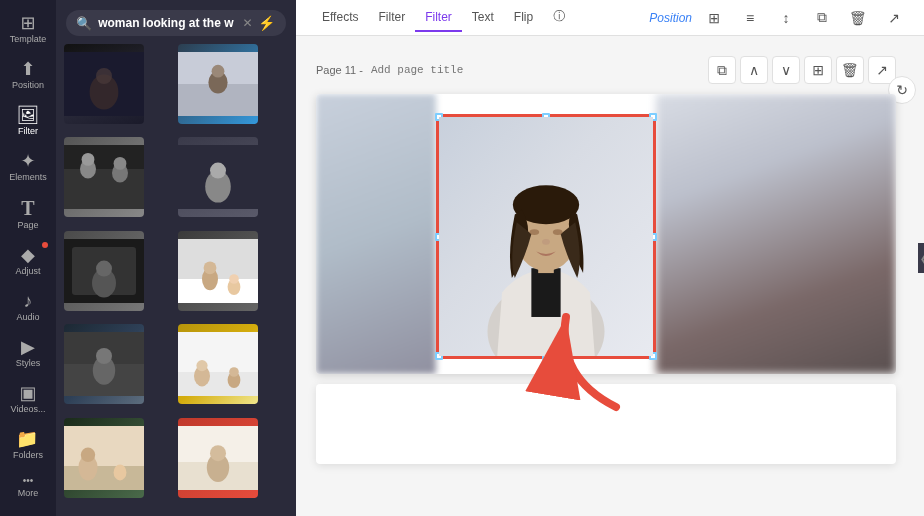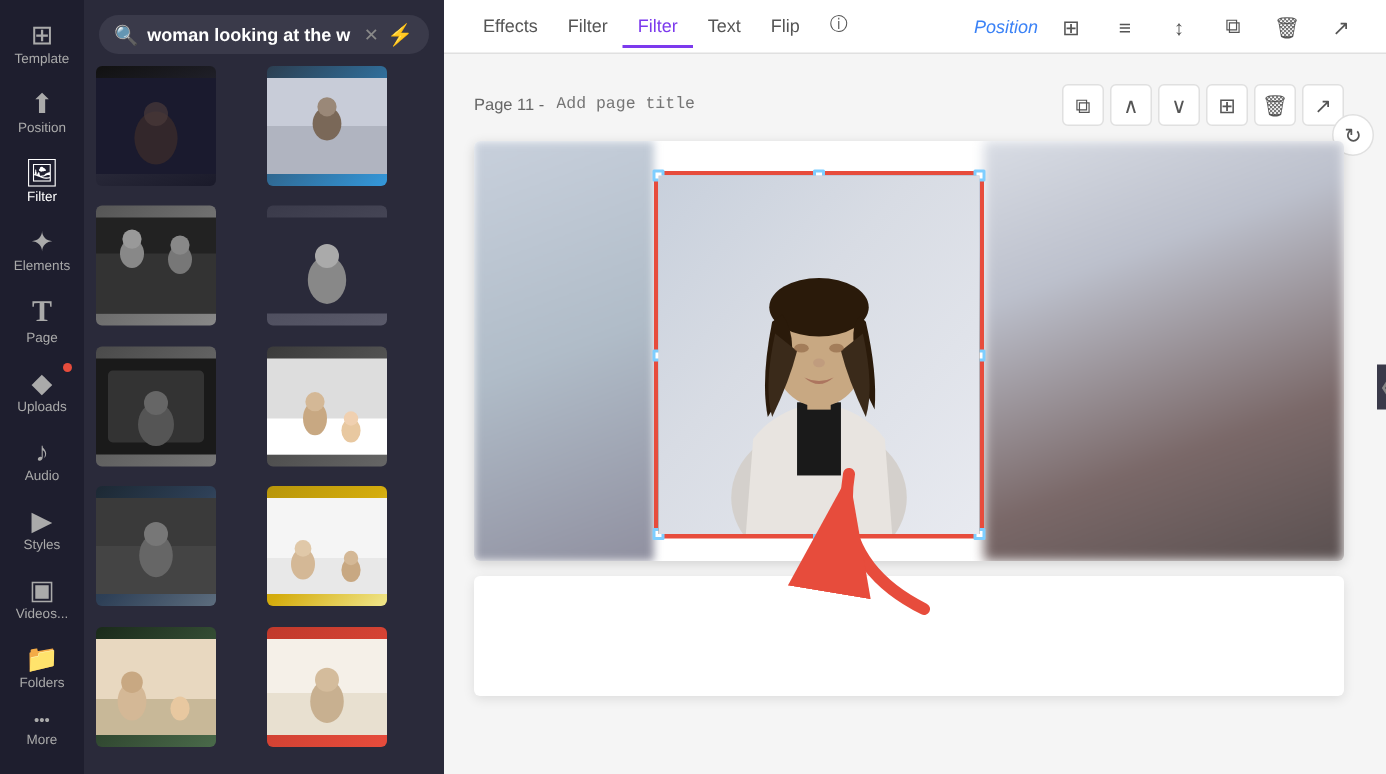--- a/index.html
+++ b/index.html
@@ -376,21 +376,21 @@
     <span class="icon">✦</span>
     <span class="label">Elements</span>
   </div>
   <div class="sidebar-item">
     <span class="icon" style="font-size:20px;font-weight:bold;font-family:serif;">T</span>
     <span class="label">Page</span>
   </div>
   <div class="sidebar-item-wrap">
     <div class="sidebar-item">
       <span class="icon">◆</span>
-      <span class="label">Uploads</span>
+      <span class="label">Adjust</span>
     </div>
     <div class="sidebar-dot"></div>
   </div>
   <div class="sidebar-item">
     <span class="icon">♪</span>
     <span class="label">Audio</span>
   </div>
   <div class="sidebar-item">
     <span class="icon">▶</span>
     <span class="label">Styles</span>

